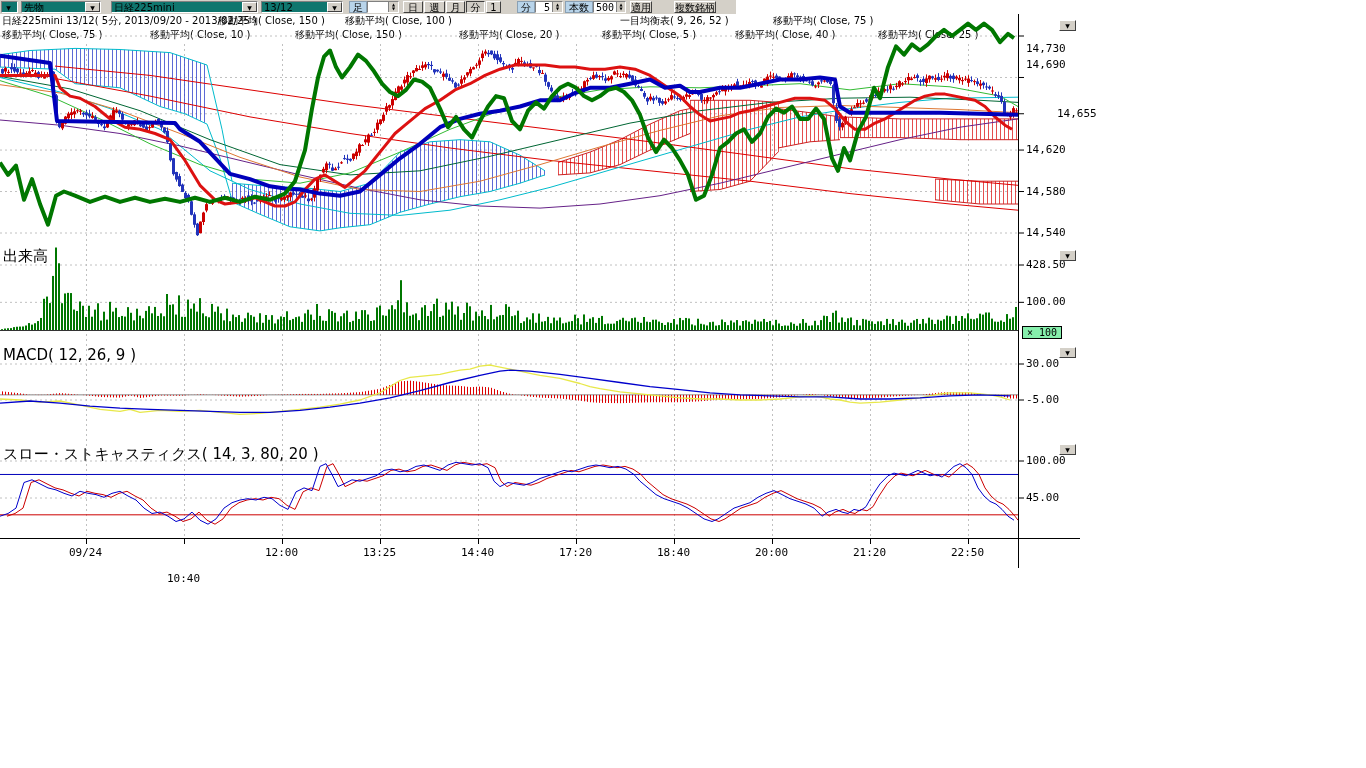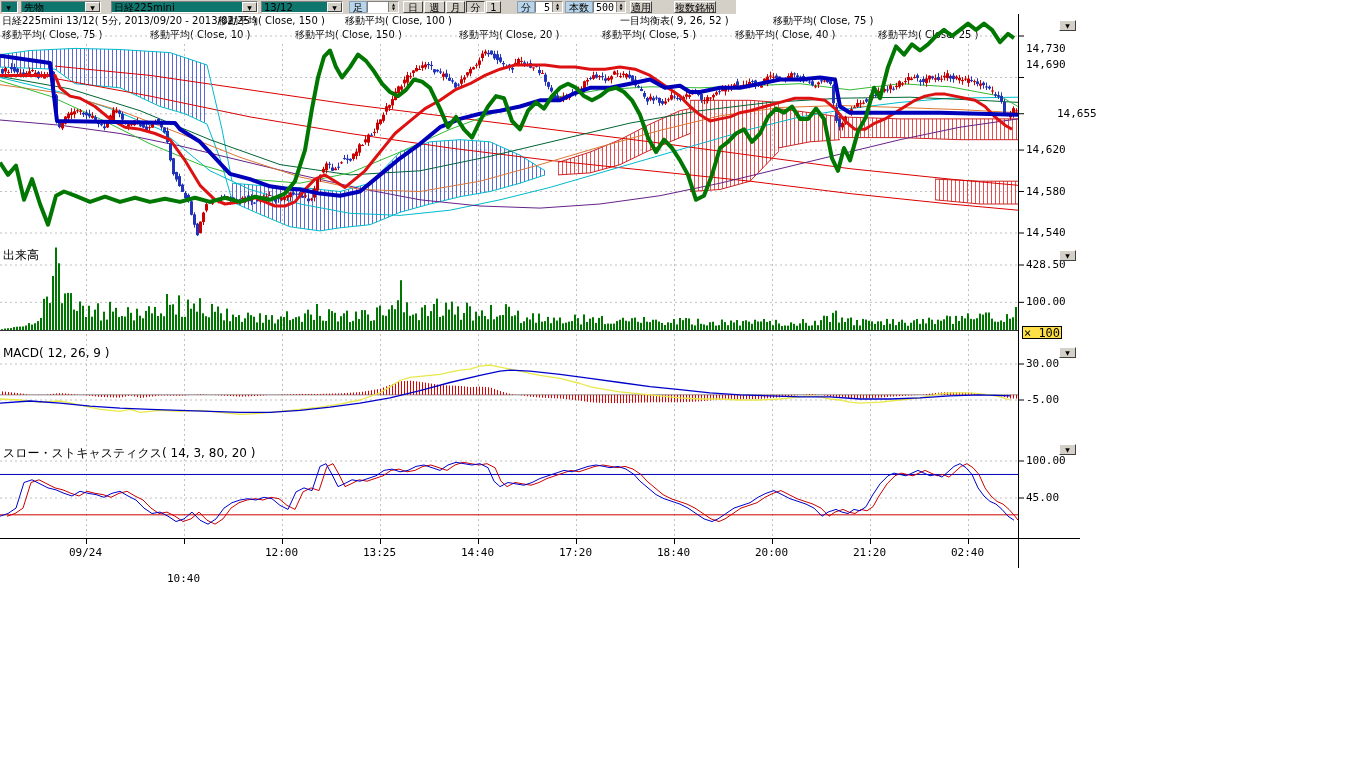--- a/index.html
+++ b/index.html
@@ -27,26 +27,26 @@
     font-size:10px;padding:0 0;}
   
   #legend{position:absolute;left:0;top:14px;width:1018px;height:28px;z-index:1;}
   .lgrow{position:absolute;left:0;width:1018px;height:14px;}
   .lgitem{position:absolute;top:0;font-size:10px;white-space:nowrap;color:#000;}
   
   #chart{position:absolute;left:0;top:0;z-index:2;}
   
   #labels{position:absolute;left:0;top:0;width:1366px;height:768px;z-index:3;pointer-events:none;}
   .ax{position:absolute;font-family:"DejaVu Sans Mono",monospace;font-size:11px;color:#000;white-space:nowrap;}
-  .ptitle{position:absolute;font-size:12px;color:#000;white-space:nowrap;}
+  .ptitle{position:absolute;font-size:15px;color:#000;white-space:nowrap;}
   .ddbtn{position:absolute;width:17px;height:11px;box-sizing:border-box;background:#d4d0c8;
     border-top:1px solid #fff;border-left:1px solid #fff;border-right:1px solid #404040;border-bottom:1px solid #404040;
     display:flex;align-items:center;justify-content:center;font-size:6px;color:#000;pointer-events:auto;}
-  .multbox{position:absolute;box-sizing:border-box;border:1px solid #000;background:#fde047;
-    font-family:"DejaVu Sans Mono",monospace;font-size:12px;display:flex;align-items:center;justify-content:center;}
+  .multbox{position:absolute;box-sizing:border-box;border:1px solid #000;background:#86efac;
+    font-family:"DejaVu Sans Mono",monospace;font-size:10px;display:flex;align-items:center;justify-content:center;}
 </style>
 </head>
 <body>
 
 <div id="screen">
 
   <div id="toolbar">
     <div class="combo" style="width:17px;margin-left:1px;">
       <span class="arr">▼</span>
     </div>
@@ -1852,21 +1852,21 @@
       <div class="ax" style="left: 1026px; top: 491px;">45.00</div>
       <div class="ax" style="left: 69px; top: 546px;">09/24</div>
       <div class="ax" style="left: 167px; top: 572px;">10:40</div>
       <div class="ax" style="left: 265px; top: 546px;">12:00</div>
       <div class="ax" style="left: 363px; top: 546px;">13:25</div>
       <div class="ax" style="left: 461px; top: 546px;">14:40</div>
       <div class="ax" style="left: 559px; top: 546px;">17:20</div>
       <div class="ax" style="left: 657px; top: 546px;">18:40</div>
       <div class="ax" style="left: 755px; top: 546px;">20:00</div>
       <div class="ax" style="left: 853px; top: 546px;">21:20</div>
-      <div class="ax" style="left: 951px; top: 546px;">02:40</div>
+      <div class="ax" style="left: 951px; top: 546px;">22:50</div>
       <div class="ptitle" style="left: 3px; top: 247px;">出来高</div>
       <div class="ptitle" style="left: 3px; top: 346px;">MACD( 12, 26, 9 )</div>
       <div class="ptitle" style="left: 3px; top: 445px;">スロー・ストキャスティクス( 14, 3, 80, 20 )</div>
       <div class="multbox" style="left: 1022px; top: 326px; width: 40px; height: 13px;">× 100</div>
       <div class="ddbtn" style="left: 1059px; top: 20px;">▼</div>
       <div class="ddbtn" style="left: 1059px; top: 250px;">▼</div>
       <div class="ddbtn" style="left: 1059px; top: 347px;">▼</div>
       <div class="ddbtn" style="left: 1059px; top: 444px;">▼</div>
     </div>
 

